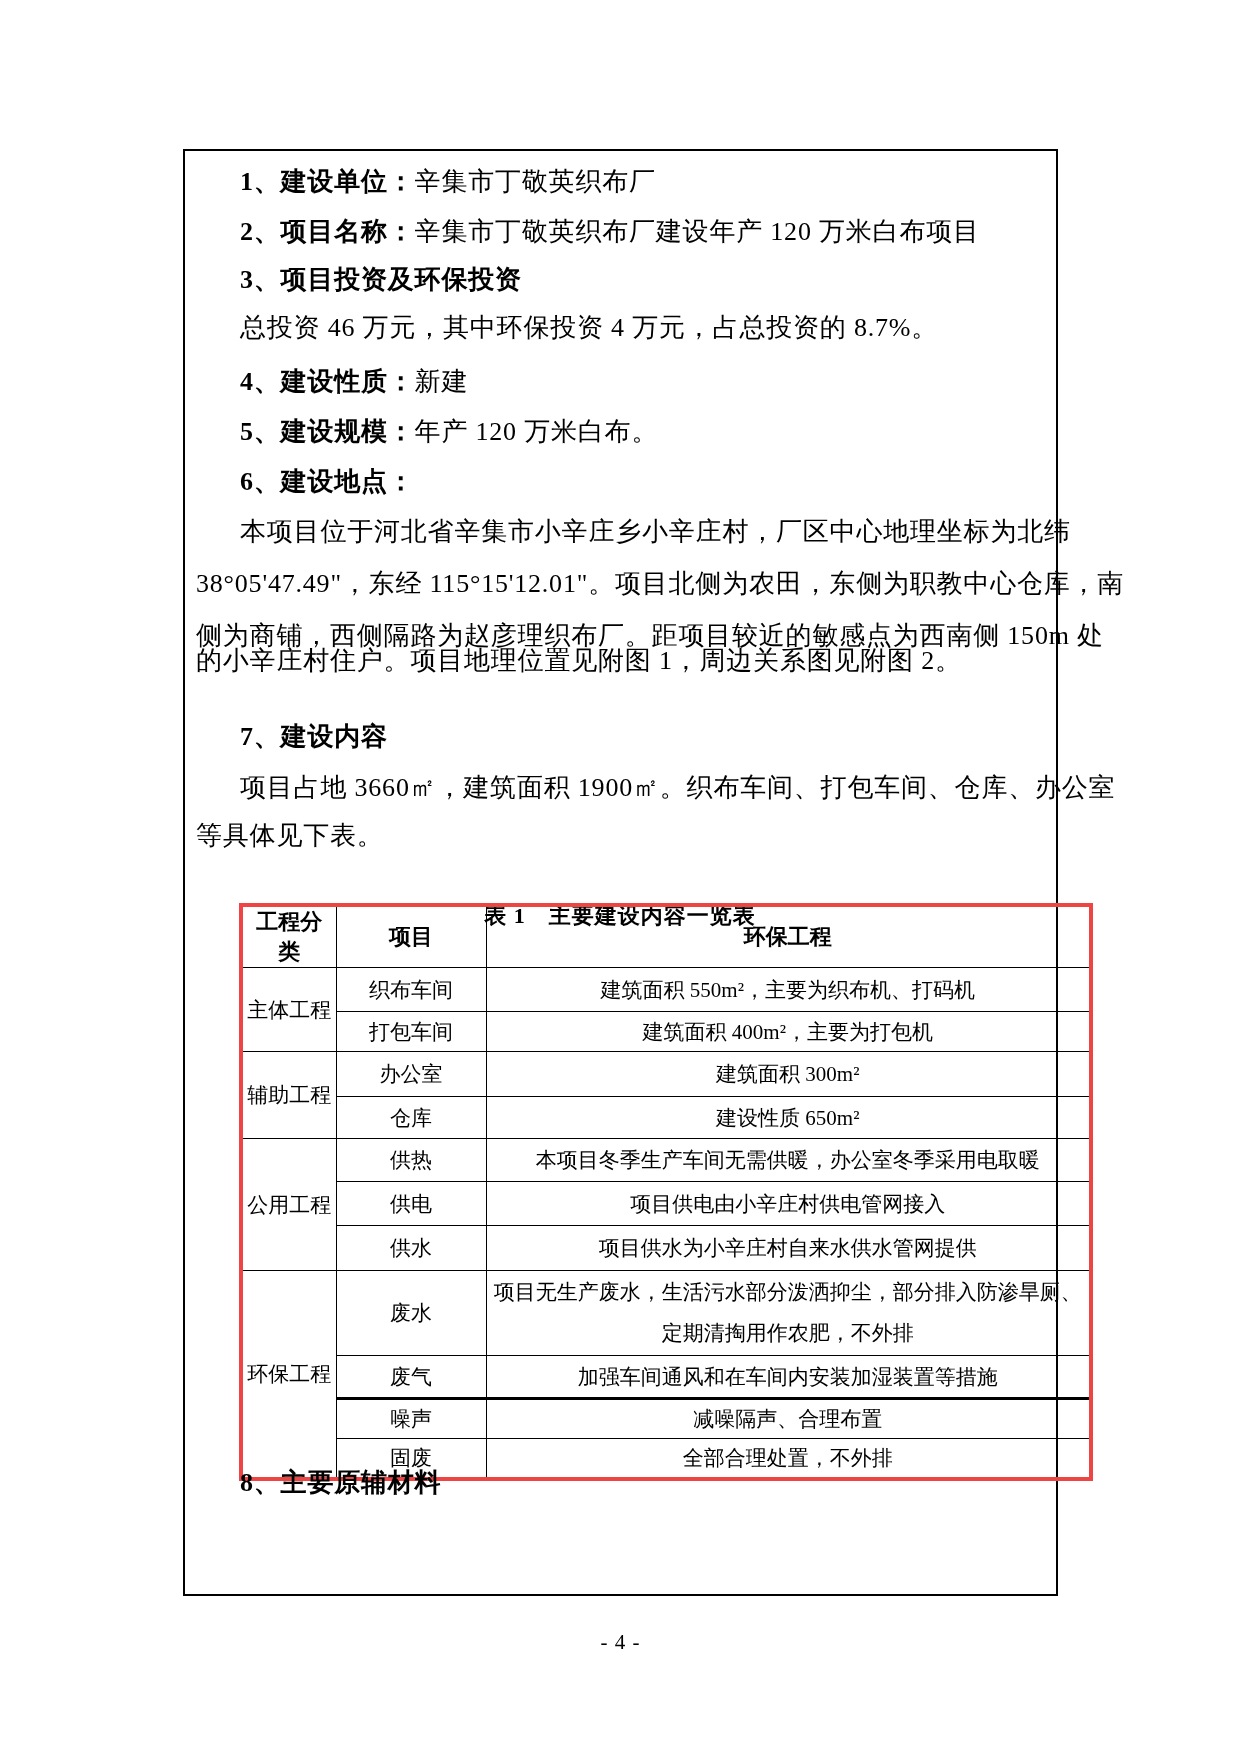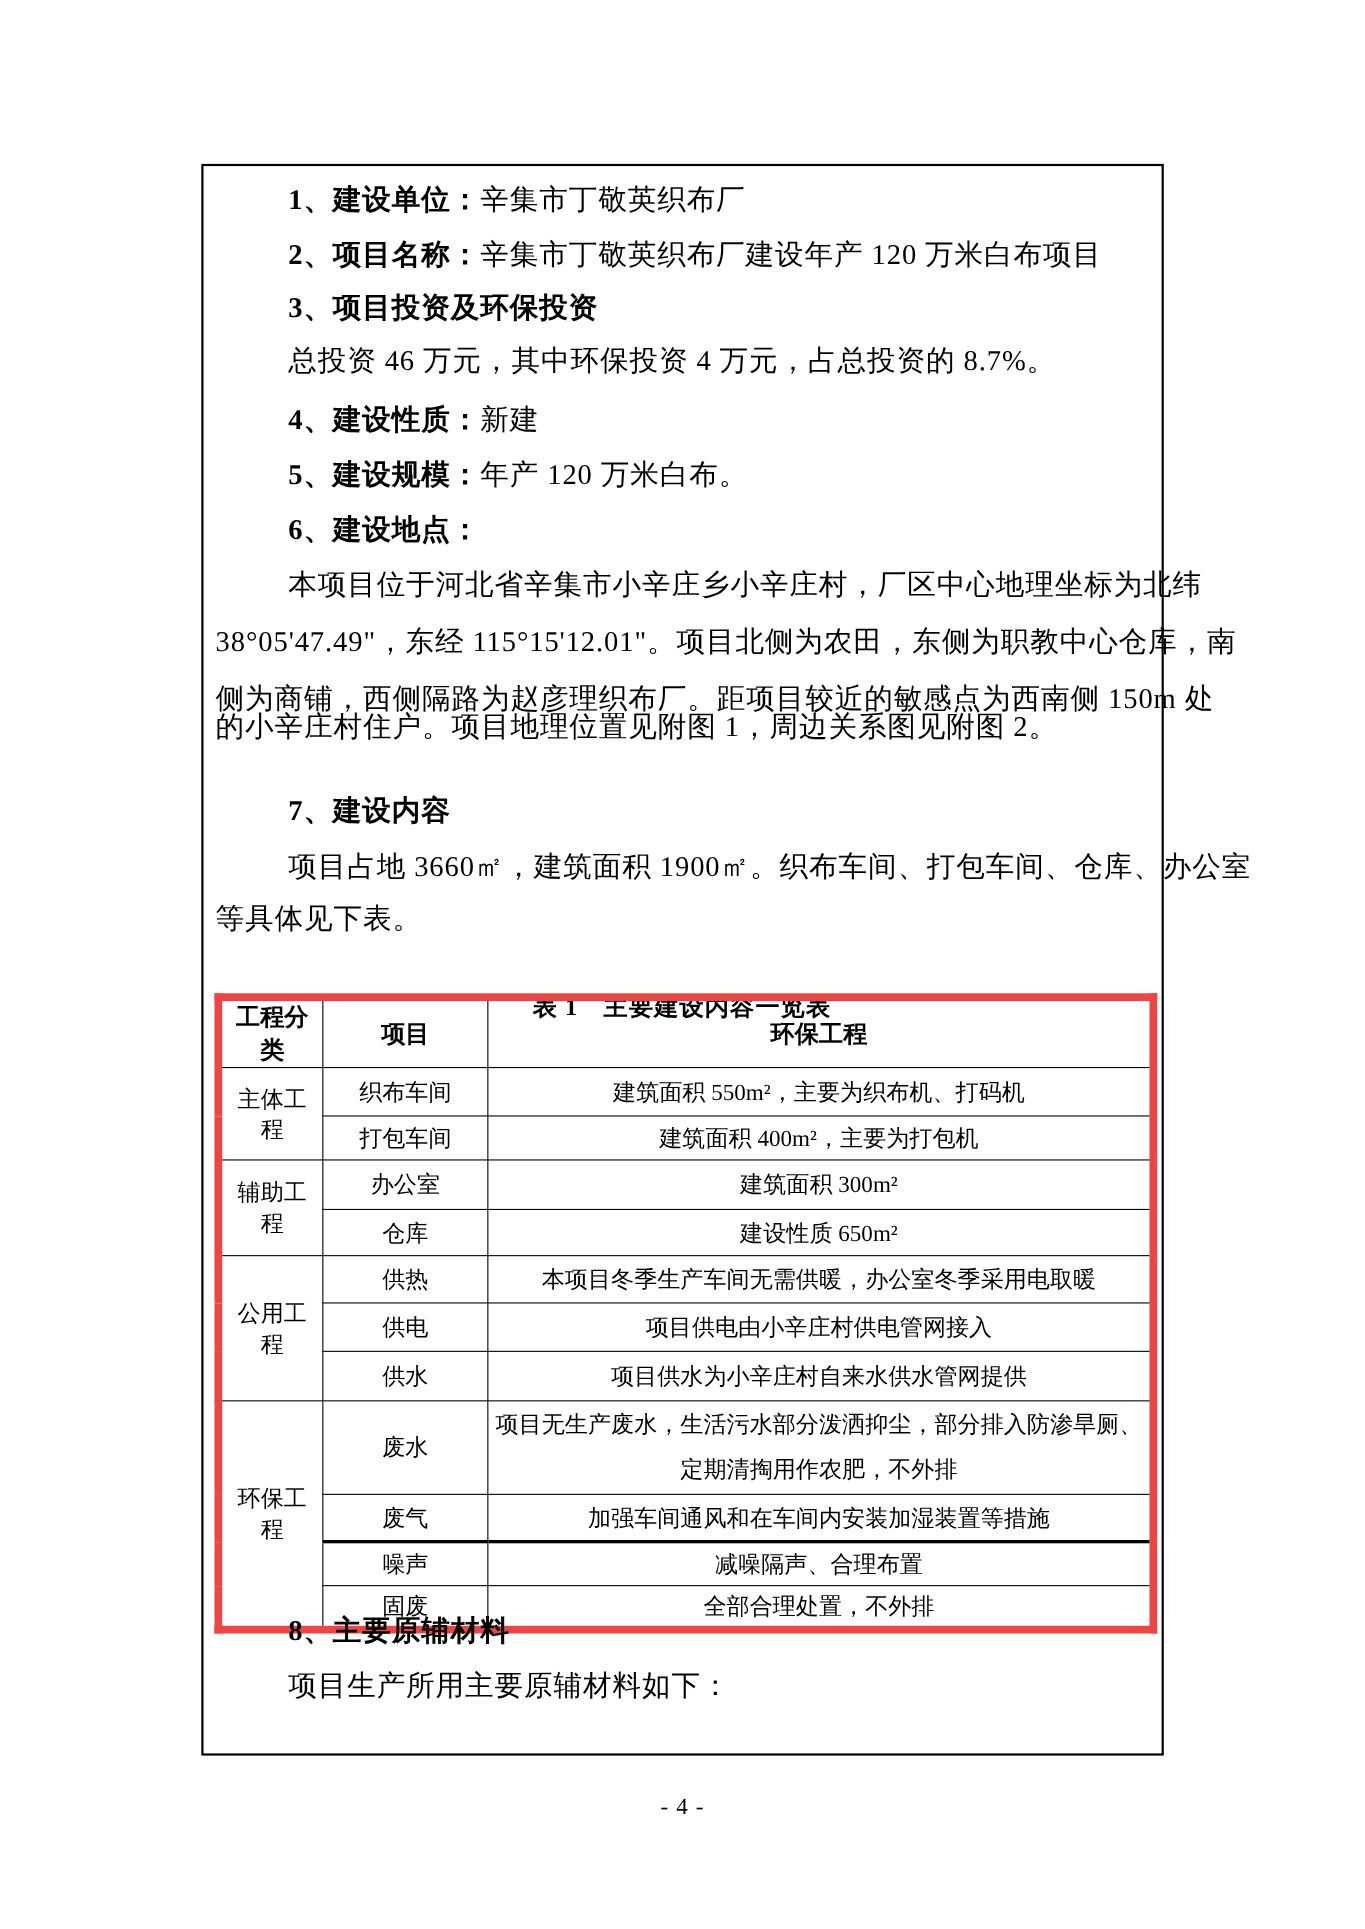--- a/index.html
+++ b/index.html
@@ -21,21 +21,21 @@
   }
   .line {
     position:absolute;
     font-size:26px;
     line-height:30px;
     letter-spacing:0.8px;
     white-space:nowrap;
     color:#000;
   }
   .line b, .bold { font-weight:bold; }
-  .indent { left:262px;text-align:center; }
+  .indent { left:240px;text-align:center; }
   .flush  { left:196px; }
   .table-title {
     position:absolute;
     left:195px; width:850px;
     text-align:center;
     font-size:22px;
     font-weight:bold;
     letter-spacing:1px;
     margin-top:38px;
   }
@@ -48,21 +48,21 @@
     font-size:21px;
   }
   table.construction th,
   table.construction td {
     border:1.5px solid #000;
     text-align:center;
     vertical-align:middle;
     padding:0 4px;
     font-weight:normal;
   }
-  table.construction { border:7px solid #ef4444; }
+  table.construction { border:4px solid #ef4444;margin-left:44px; }
   table.construction th { font-weight:bold; font-size:22px; }
   .col-cat  { width:95px; }
   .col-item { width:150px; }
   .col-desc { width:605px; }
   tr.h31 { height:31px; }
   tr.h44 { height:44px; }
   tr.h40 { height:40px; }
   tr.h45 { height:45px; }
   tr.h42 { height:42px; }
   tr.h43 { height:43px; }
@@ -169,16 +169,15 @@
     </tr>
     <tr class="h40">
       <td>固废</td>
       <td>全部合理处置，不外排</td>
     </tr>
   </tbody>
     </table>
 
   <div class="line indent" style="top:1468px"><b>8、主要原辅材料</b></div>
 
-  <div class="line indent" style="top:1518px">项目生产所用主要原辅材料如下：</div>
 
   <div class="page-number">- 4 -</div>
 </div>
 
 </body></html>

